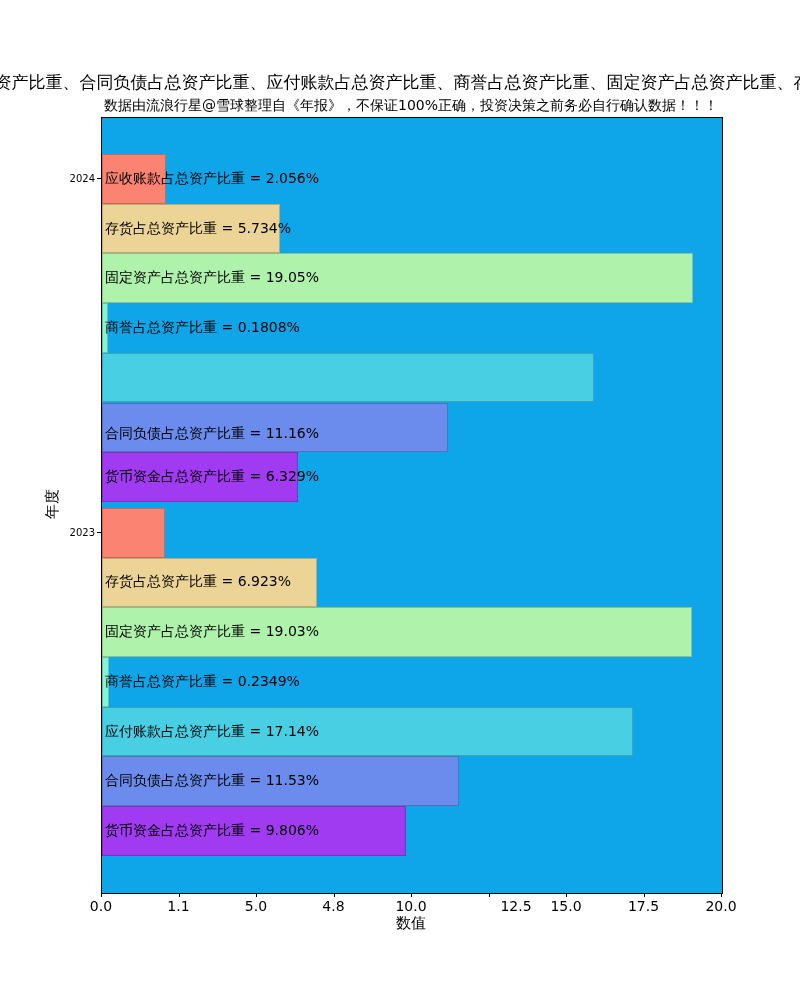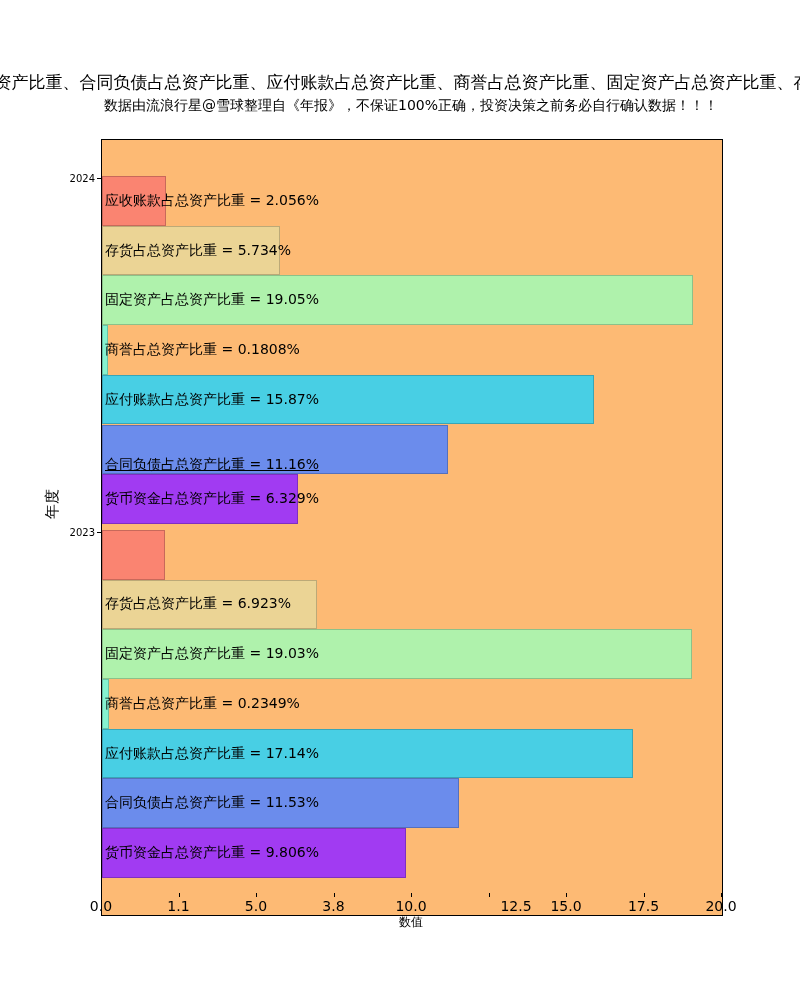--- a/index.html
+++ b/index.html
@@ -11,35 +11,35 @@
   .title1{
     position:absolute;top:72px;left:411px;transform:translateX(-50%);
     white-space:nowrap;font-size:17px;line-height:1.25;
   }
   .title2{
     position:absolute;top:96px;left:411px;transform:translateX(-50%);
     white-space:nowrap;font-size:14px;line-height:1.3;
   }
   .plot{
     position:absolute;left:101px;top:117px;width:620px;height:775px;
-    border:1px solid #000;box-sizing:content-box;background:#fdba74;margin-top:22px;
+    border:1px solid #000;box-sizing:content-box;background:#0ea5e9;
   }
   .bar{
     position:absolute;left:0;box-sizing:border-box;
     border:1px solid rgba(0,0,0,0.20);
   }
   .bar-label{
     position:absolute;left:3px;transform:translateY(-50%);
     font-size:14px;white-space:nowrap;color:#000;
   }
   .xtick-mark{position:absolute;width:1px;height:4px;background:#000;top:893px;}
   .xtick-label{position:absolute;top:898px;transform:translateX(-50%);font-size:14px;}
   .ytick-mark{position:absolute;width:4px;height:1px;background:#000;left:97px;}
   .ytick-label{position:absolute;left:95px;transform:translate(-100%,-50%);font-size:10px;}
-  .xlabel{position:absolute;top:914px;left:411px;transform:translateX(-50%);font-size:12px;}
+  .xlabel{position:absolute;top:914px;left:411px;transform:translateX(-50%);font-size:15px;}
   .ylabel{
     position:absolute;top:504px;left:52px;
     transform:translate(-50%,-50%) rotate(-90deg);font-size:15px;white-space:nowrap;
   }
 </style>
 </head>
 <body>
 
 <div class="fig">
   <div class="title1">货币资金占总资产比重、合同负债占总资产比重、应付账款占总资产比重、商誉占总资产比重、固定资产占总资产比重、存货占总资产比重</div>
@@ -49,23 +49,22 @@
   <div class="plot" id="plot">
       <div class="bar" style="top: 36px; height: 49.7px; width: 63.736px; background: rgb(250, 132, 113);"></div>
       <div class="bar-label" style="top: 60.85px;">应收账款占总资产比重 = 2.056%</div>
       <div class="bar" style="top: 85.7px; height: 49.7px; width: 177.754px; background: rgb(235, 212, 149);"></div>
       <div class="bar-label" style="top: 110.55px;">存货占总资产比重 = 5.734%</div>
       <div class="bar" style="top: 135.4px; height: 49.7px; width: 590.55px; background: rgb(175, 242, 172);"></div>
       <div class="bar-label" style="top: 160.25px;">固定资产占总资产比重 = 19.05%</div>
       <div class="bar" style="top: 185.1px; height: 49.7px; width: 5.6048px; background: rgb(133, 242, 208);"></div>
       <div class="bar-label" style="top: 209.95px;">商誉占总资产比重 = 0.1808%</div>
       <div class="bar" style="top: 234.8px; height: 49.7px; width: 491.97px; background: rgb(72, 207, 228);"></div>
-      <div class="bar-label" style="top: 259.65px;">应付账款占总资产比重 = 15.87%</div>
       <div class="bar" style="top: 284.5px; height: 49.7px; width: 345.96px; background: rgb(107, 140, 236);"></div>
-      <div class="bar-label" style="top: 325px; text-decoration: underline;">合同负债占总资产比重 = 11.16%</div>
+      <div class="bar-label" style="top: 316px;">合同负债占总资产比重 = 11.16%</div>
       <div class="bar" style="top: 334.2px; height: 49.7px; width: 196.199px; background: rgb(161, 59, 242);"></div>
       <div class="bar-label" style="top: 359.05px;">货币资金占总资产比重 = 6.329%</div>
       <div class="bar" style="top: 389.9px; height: 49.7px; width: 62.868px; background: rgb(250, 132, 113);"></div>
       <div class="bar" style="top: 439.6px; height: 49.7px; width: 214.613px; background: rgb(235, 212, 149);"></div>
       <div class="bar-label" style="top: 464.45px;">存货占总资产比重 = 6.923%</div>
       <div class="bar" style="top: 489.3px; height: 49.7px; width: 589.93px; background: rgb(175, 242, 172);"></div>
       <div class="bar-label" style="top: 514.15px;">固定资产占总资产比重 = 19.03%</div>
       <div class="bar" style="top: 539px; height: 49.7px; width: 7.2819px; background: rgb(133, 242, 208);"></div>
       <div class="bar-label" style="top: 563.85px;">商誉占总资产比重 = 0.2349%</div>
       <div class="bar" style="top: 588.7px; height: 49.7px; width: 531.34px; background: rgb(72, 207, 228);"></div>
@@ -80,21 +79,21 @@
       <div class="ytick-label" style="top: 177.85px;">2024</div>
       <div class="ytick-mark" style="top: 531.75px;"></div>
       <div class="ytick-label" style="top: 531.75px;">2023</div>
       <div class="xtick-mark" style="left: 101px;"></div>
       <div class="xtick-label" style="left: 101px;">0.0</div>
       <div class="xtick-mark" style="left: 178.5px;"></div>
       <div class="xtick-label" style="left: 178.5px;">1.1</div>
       <div class="xtick-mark" style="left: 256px;"></div>
       <div class="xtick-label" style="left: 256px;">5.0</div>
       <div class="xtick-mark" style="left: 333.5px;"></div>
-      <div class="xtick-label" style="left: 333.5px;">3.8</div>
+      <div class="xtick-label" style="left: 333.5px;">4.8</div>
       <div class="xtick-mark" style="left: 411px;"></div>
       <div class="xtick-label" style="left: 411px;">10.0</div>
       <div class="xtick-mark" style="left: 488.5px;"></div>
       <div class="xtick-label" style="left: 516px;">12.5</div>
       <div class="xtick-mark" style="left: 566px;"></div>
       <div class="xtick-label" style="left: 566px;">15.0</div>
       <div class="xtick-mark" style="left: 643.5px;"></div>
       <div class="xtick-label" style="left: 643.5px;">17.5</div>
       <div class="xtick-mark" style="left: 721px;"></div>
       <div class="xtick-label" style="left: 721px;">20.0</div>

